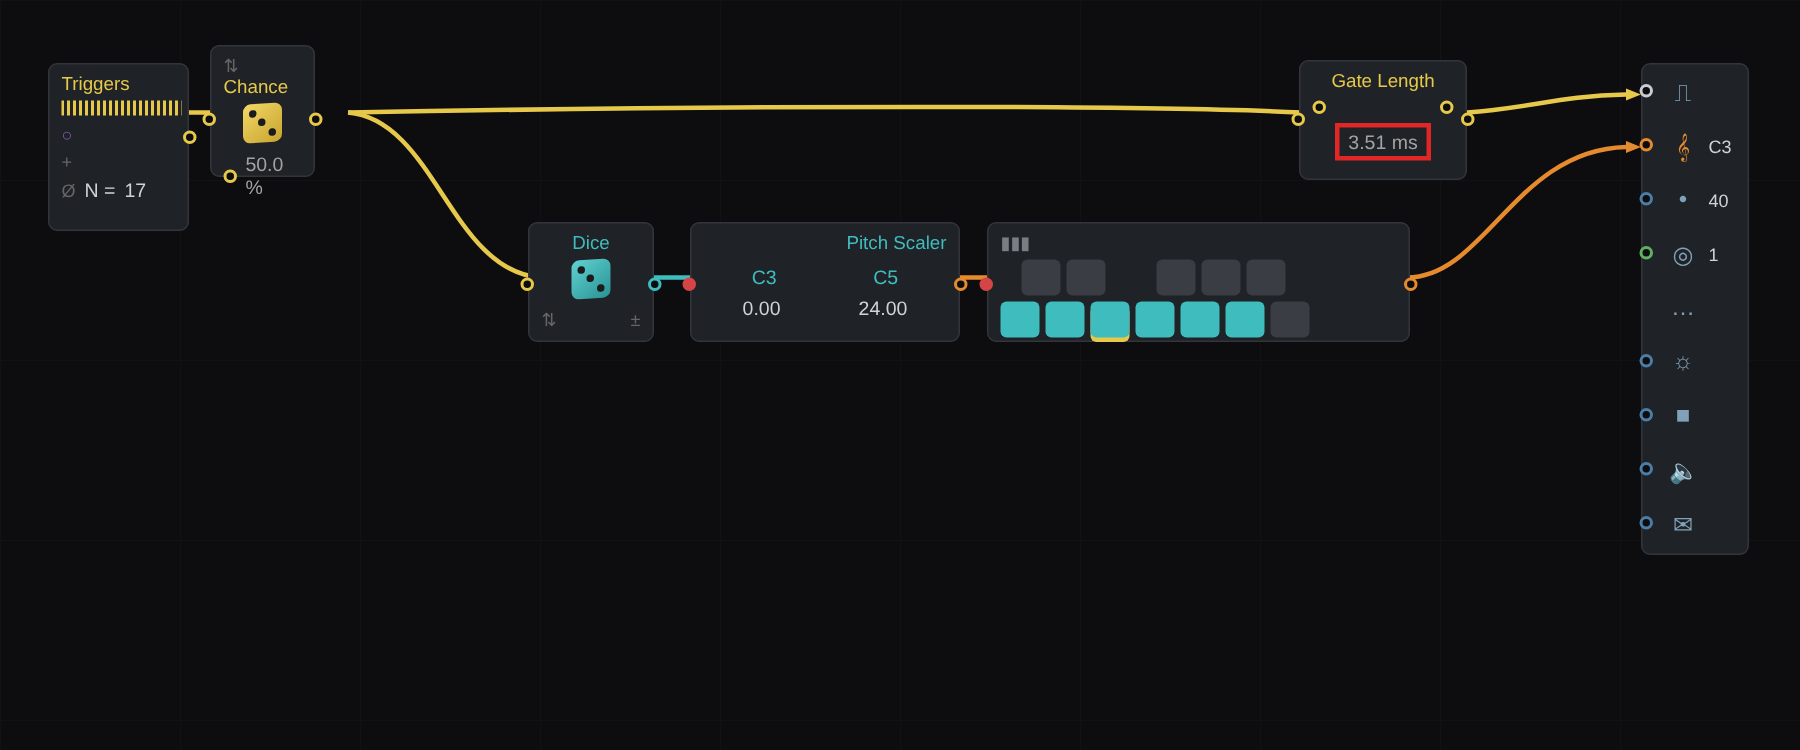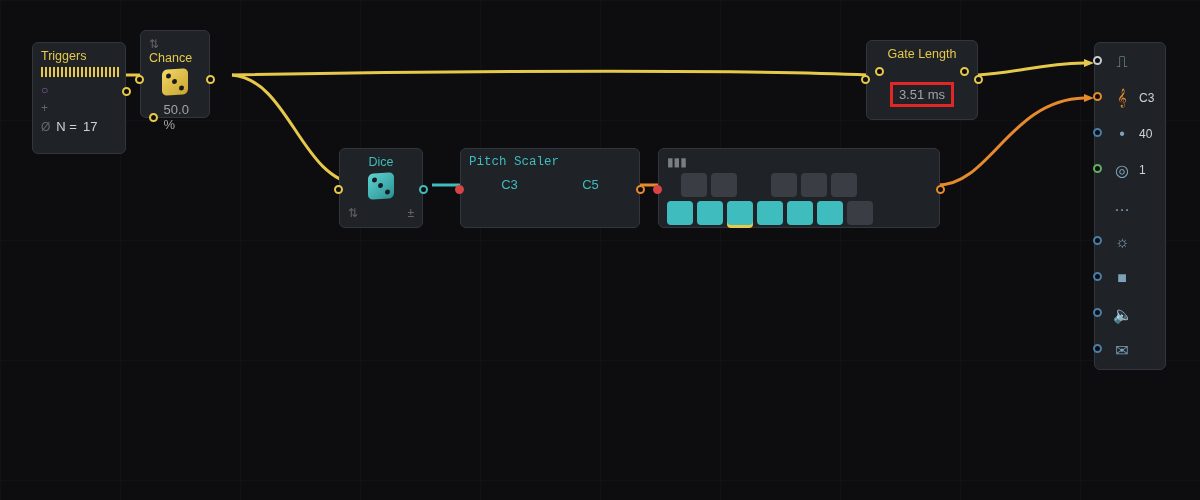--- a/index.html
+++ b/index.html
@@ -150,38 +150,42 @@
     <span class="dice-icon yellow"><span></span></span>
   </div>
   <div class="row">
     <span class="port" style="position:static;"></span>
     <span class="val y">50.0 %</span>
   </div>
   <div class="port" style="left:-6px; top:44px;"></div>
   <div class="port" style="right:-6px; top:44px;"></div>
 </div>
 
-<div class="node" style="left:339px; top:148px; width:84px; height:80px;">
+<div class="node" style="left:352px; top:148px; width:84px; height:80px;">
   <div class="title c" style="text-align:center;">Dice</div>
   <div style="text-align:center; margin-top:4px;">
     <span class="dice-icon teal"><span></span></span>
   </div>
   <div class="row" style="justify-content:space-between;">
     <span class="smallglyph">⇅</span>
     <span class="smallglyph">±</span>
   </div>
   <div class="port" style="left:-6px; top:36px;"></div>
   <div class="port cy" style="right:-6px; top:36px;"></div>
 </div>
 
 <div class="node" style="left:460px; top:148px; width:180px; height:80px;">
-  <div class="title c" style="text-align:left;font-family:Liberation Mono, monospace;">Pitch Scaler</div>
+  <div class="title c" style="text-align:right;">Pitch Scaler</div>
   <div style="display:flex; justify-content:space-around; margin-top:8px;">
     <span class="val c">C3</span>
     <span class="val c">C5</span>
+  </div>
+  <div style="display:flex; justify-content:space-around; margin-top:6px;">
+    <span class="val">0.00</span>
+    <span class="val">24.00</span>
   </div>
   <div class="port rd" style="left:-6px; top:36px;"></div>
   <div class="port or" style="right:-6px; top:36px;"></div>
 </div>
 
 <div class="node" style="left:658px; top:148px; width:282px; height:80px;">
   <div style="display:flex; align-items:center; gap:10px;">
     <span class="smallglyph" style="color:#7a7e84;">▮▮▮</span>
   </div>
   <div class="keys" style="margin-left:14px;">

